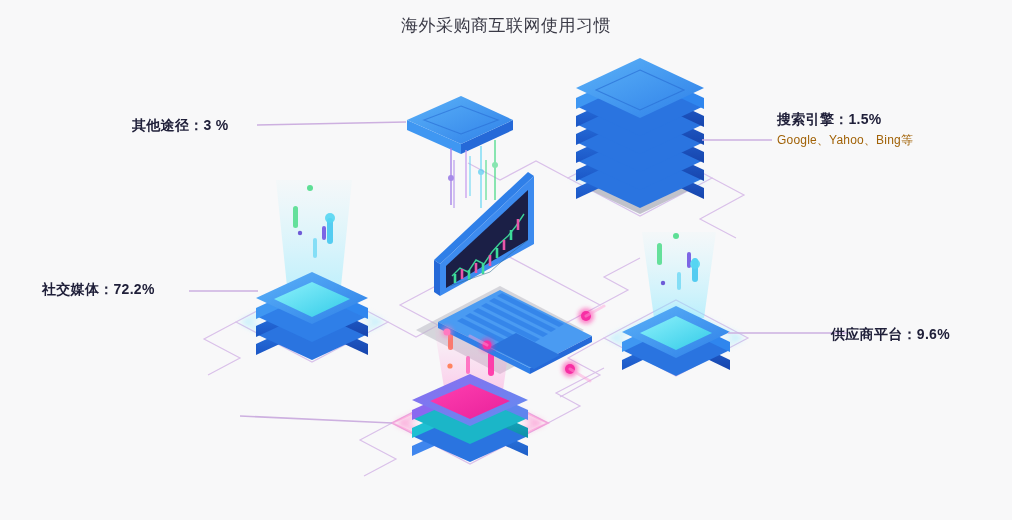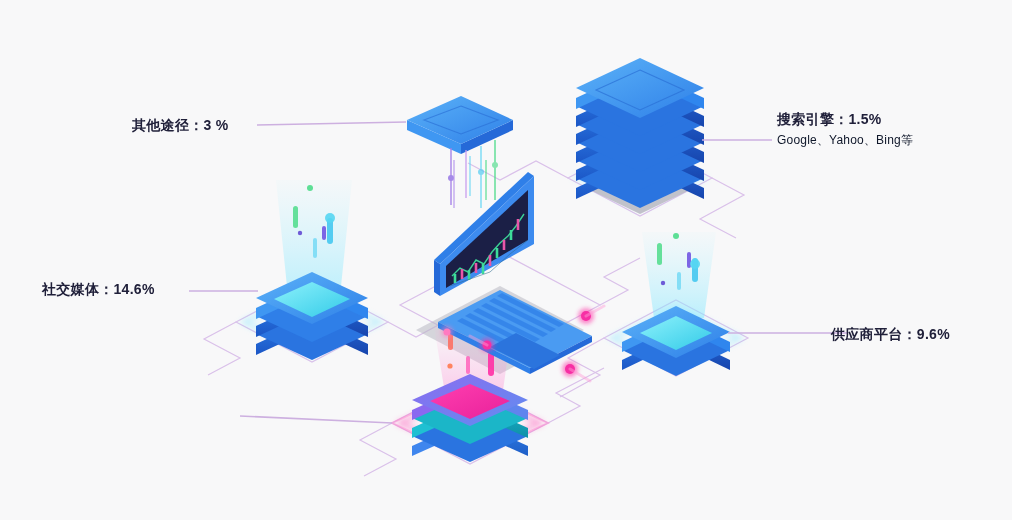--- a/index.html
+++ b/index.html
@@ -37,35 +37,36 @@
   }
   .label .main {
     font-size: 14px;
     font-weight: bold;
     letter-spacing: 0.3px;
   }
   .label .sub {
     display: block;
     font-size: 12px;
     font-weight: normal;
-    color: #0f172a;
+    color: #a16207;
     margin-top: 3px;
     letter-spacing: 0.2px;
   }
   .lbl-other   { left: 132px; top: 116px; }
   .lbl-social  { left: 42px;  top: 280px; }
   .lbl-b2b     { left: 94px;  top: 405px; }
   .lbl-search  { left: 777px; top: 110px; }
   .lbl-supply  { left: 812px; top: 325px; margin-left: 19px; }
 </style>
 </head>
 <body>
 
 <div id="infographic">
 
+  <div class="title">海外采购商互联网使用习惯</div>
 
   <svg id="scene" viewBox="0 0 1012 520">
     <defs>
 
       <linearGradient id="gTopLight" x1="0" y1="0" x2="1" y2="1">
         <stop offset="0%" stop-color="#5bb2f8"></stop>
         <stop offset="100%" stop-color="#2f80e8"></stop>
       </linearGradient>
       <linearGradient id="gSideL" x1="0" y1="0" x2="0" y2="1">
         <stop offset="0%" stop-color="#2f80e8"></stop>
@@ -355,21 +356,21 @@
       <line x1="702" y1="140" x2="772" y2="140"></line>
       <line x1="728" y1="333" x2="848" y2="333"></line>
     </g>
   </svg>
 
   <div class="label lbl-other">
     <span class="main">其他途径：3 %</span>
   </div>
 
   <div class="label lbl-social">
-    <span class="main">社交媒体：14.6%</span>
+    <span class="main">社交媒体：72.2%</span>
   </div>
 
 
   <div class="label lbl-search">
     <span class="main">搜索引擎：1.5%</span>
     <span class="sub">Google、Yahoo、Bing等</span>
   </div>
 
   <div class="label lbl-supply">
     <span class="main">供应商平台：9.6%</span>

